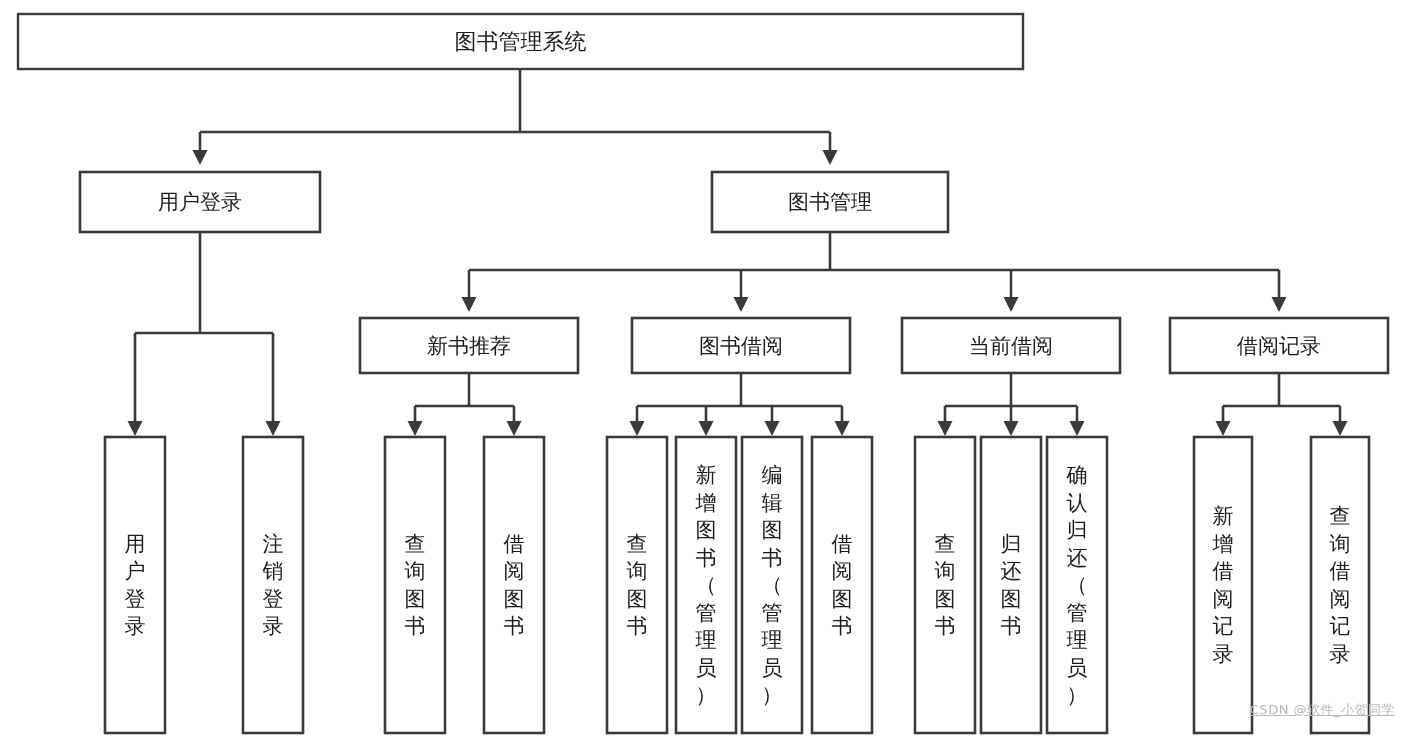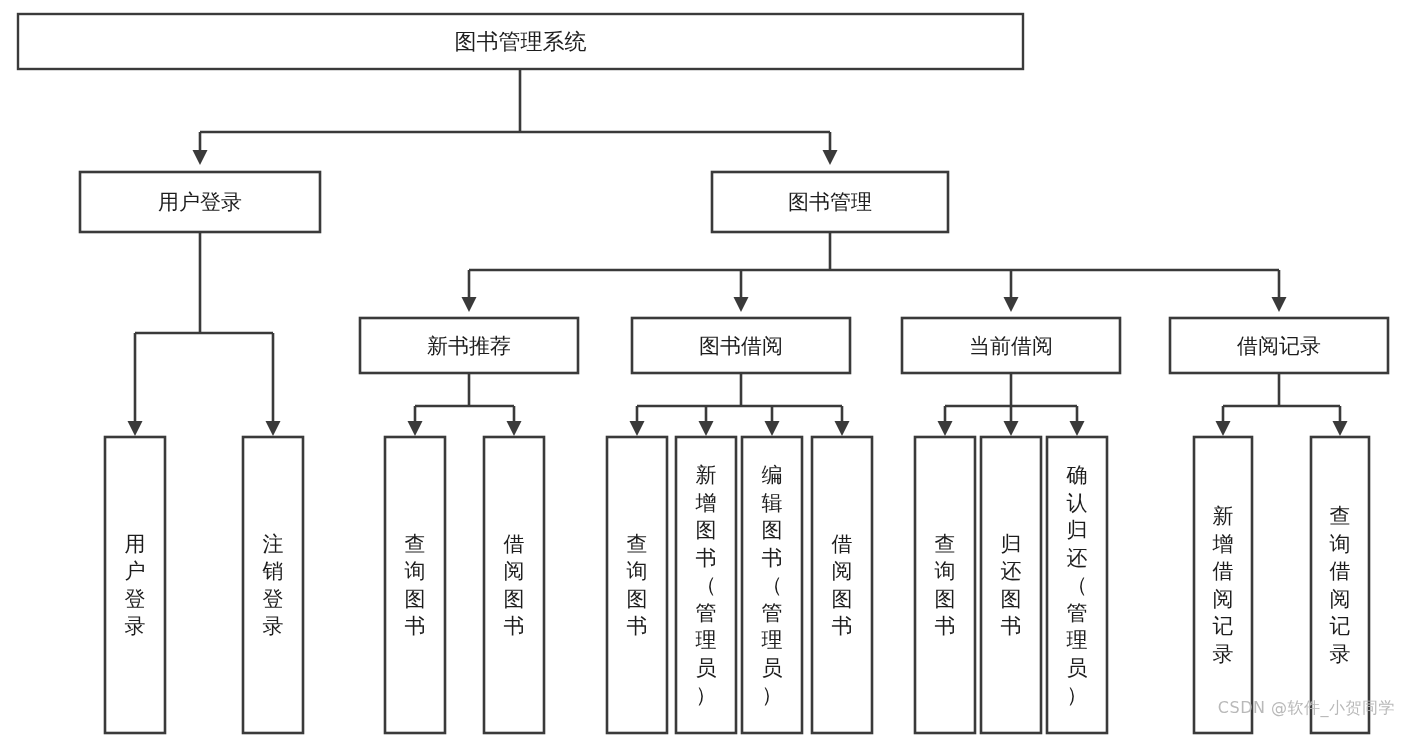--- a/index.html
+++ b/index.html
@@ -40,26 +40,27 @@
     fill:#1d1d1d;
     font-family:"DejaVu Sans","Liberation Sans",sans-serif;
     font-size:21px;
     text-anchor:middle;
     dominant-baseline:central;
   }
   .watermark{
     position:absolute;
     right:10px;
     bottom:4px;
-    font-size:16px;
+    font-size:13px;
     color:#b9b9b9;
     font-family:"DejaVu Sans","Liberation Sans",sans-serif;
     white-space:nowrap;
     user-select:none;
     letter-spacing:0.5px;
+    text-decoration:underline;
   }
 </style>
 </head>
 <body>
 
 <div id="diagram-root">
   <svg id="tree-svg" viewBox="0 0 1405 747">
     <g id="connector-layer">
         <g>
           <line x1="520" y1="69" x2="520" y2="132" class="connector"></line>

